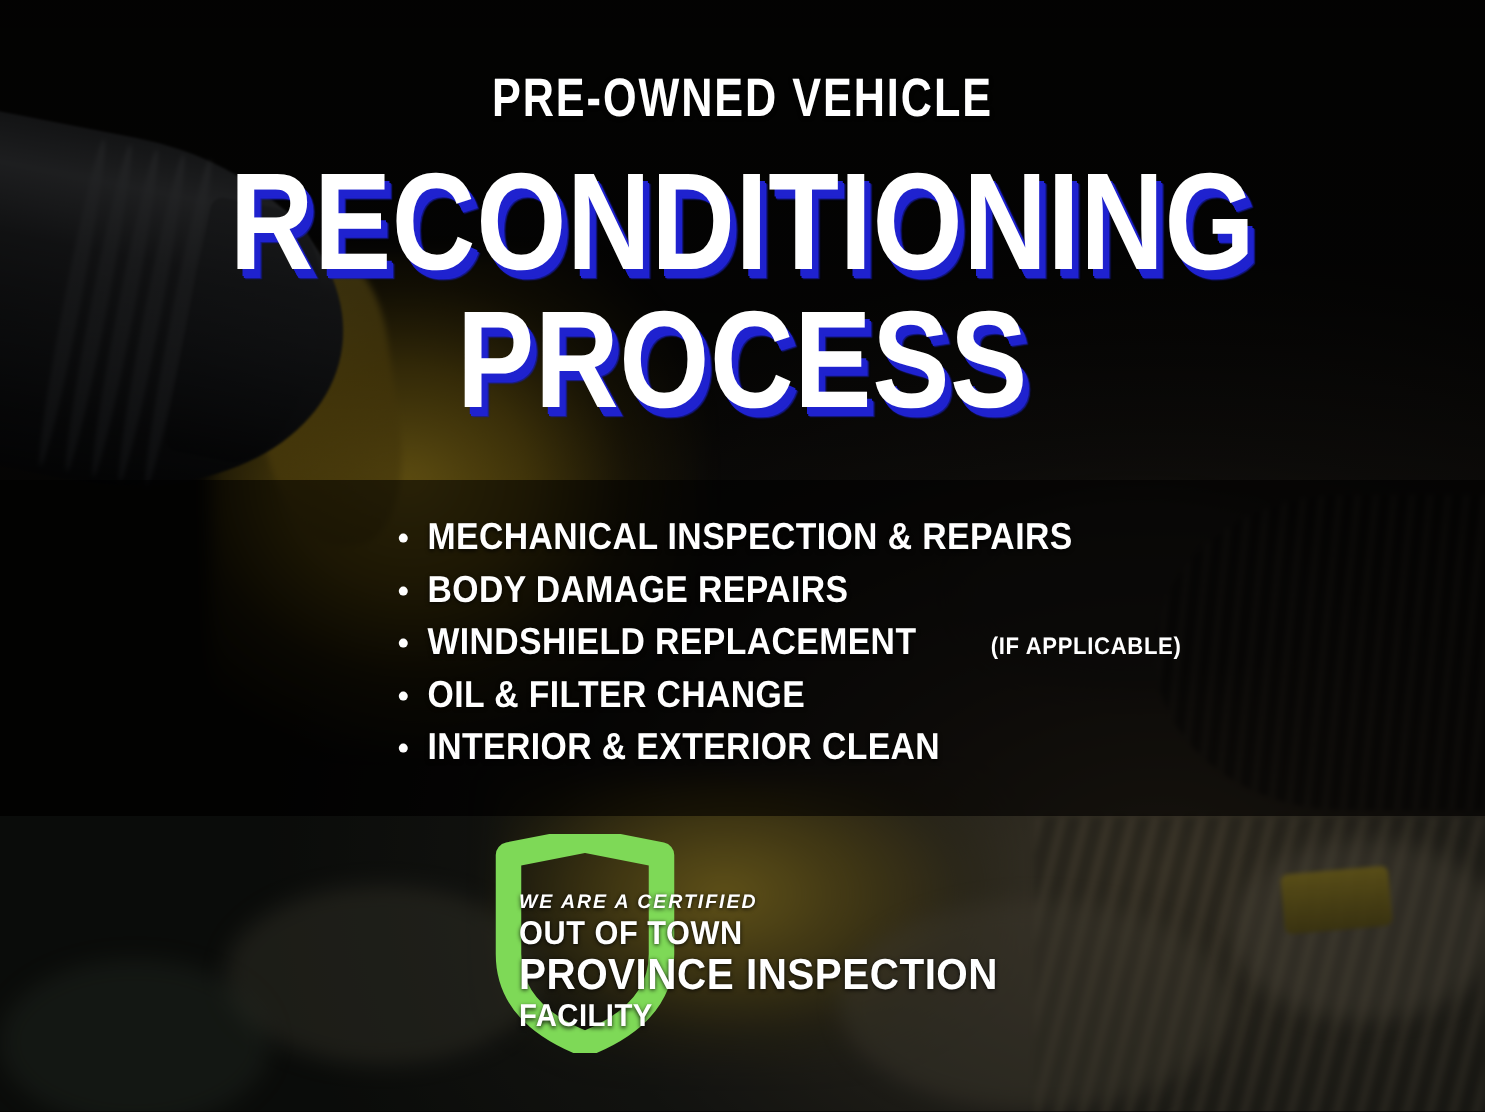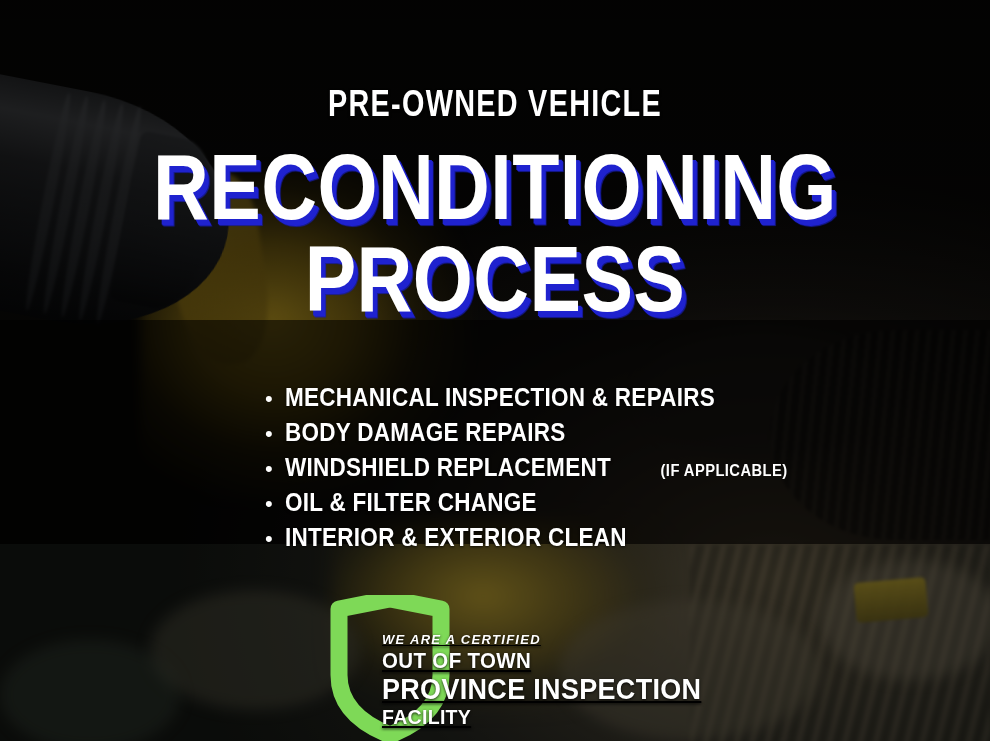--- a/index.html
+++ b/index.html
@@ -98,21 +98,21 @@
     background:linear-gradient(180deg,#b79a22,#6d5a12);
     border-radius:5px; transform:rotate(-5deg); filter:blur(1.4px); opacity:.9;
   }
 
   
   .band-top   { position:absolute; left:0; top:0;     width:100%; height:320px; background:linear-gradient(180deg,rgba(0,0,0,0.78) 0%,rgba(0,0,0,0.70) 60%,rgba(0,0,0,0.55) 100%); }
   .band-mid   { position:absolute; left:0; top:320px; width:100%; height:224px; background:rgba(0,0,0,0.80); }
   .band-bottom{ position:absolute; left:0; top:544px; width:100%; height:197px; background:rgba(10,14,12,0.52); }
 
   
-  .content { position:absolute; inset:0;margin-top:39px; }
+  .content { position:absolute; inset:0; }
 
   .eyebrow {
     position:absolute; top:44px; left:0; width:100%;
     text-align:center;
     font-size:36px; font-weight:700; color:#ffffff;
     letter-spacing:0.045em;
     transform:scaleX(0.80); transform-origin:center top;
     white-space:nowrap;
     text-shadow:0 1px 3px rgba(0,0,0,0.75);
   }
@@ -155,21 +155,21 @@
   .bullet-note {
     font-size:16px; font-weight:700; color:#ffffff;
     letter-spacing:0.03em; margin-left:8px;
     transform:scaleX(0.92); display:inline-block;
     vertical-align:baseline;
   }
 
   
   .badge { position:absolute; left:326px; top:556px; width:360px; height:146px; }
   .shield { position:absolute; left:0; top:0; width:128px; height:146px; }
-  .badge-text { position:absolute; left:56px; top:36px; width:330px;text-decoration:underline; }
+  .badge-text { position:absolute; left:20px; top:36px; width:330px; }
   .badge-line { color:#ffffff; white-space:nowrap; text-shadow:0 1px 3px rgba(0,0,0,0.85); }
   .bl-1 { font-size:13px; font-weight:700; font-style:italic; letter-spacing:0.10em; line-height:17px; }
   .bl-2 { font-size:22px; font-weight:700; letter-spacing:0.018em; line-height:25px; transform:scaleX(0.93); transform-origin:left center; }
   .bl-3 { font-size:29px; font-weight:700; letter-spacing:0.012em; line-height:32px; transform:scaleX(0.93); transform-origin:left center; }
   .bl-4 { font-size:21px; font-weight:700; letter-spacing:0.015em; line-height:24px; transform:scaleX(0.93); transform-origin:left center; }
 </style>
 </head>
 <body>
 
 <div id="poster">

